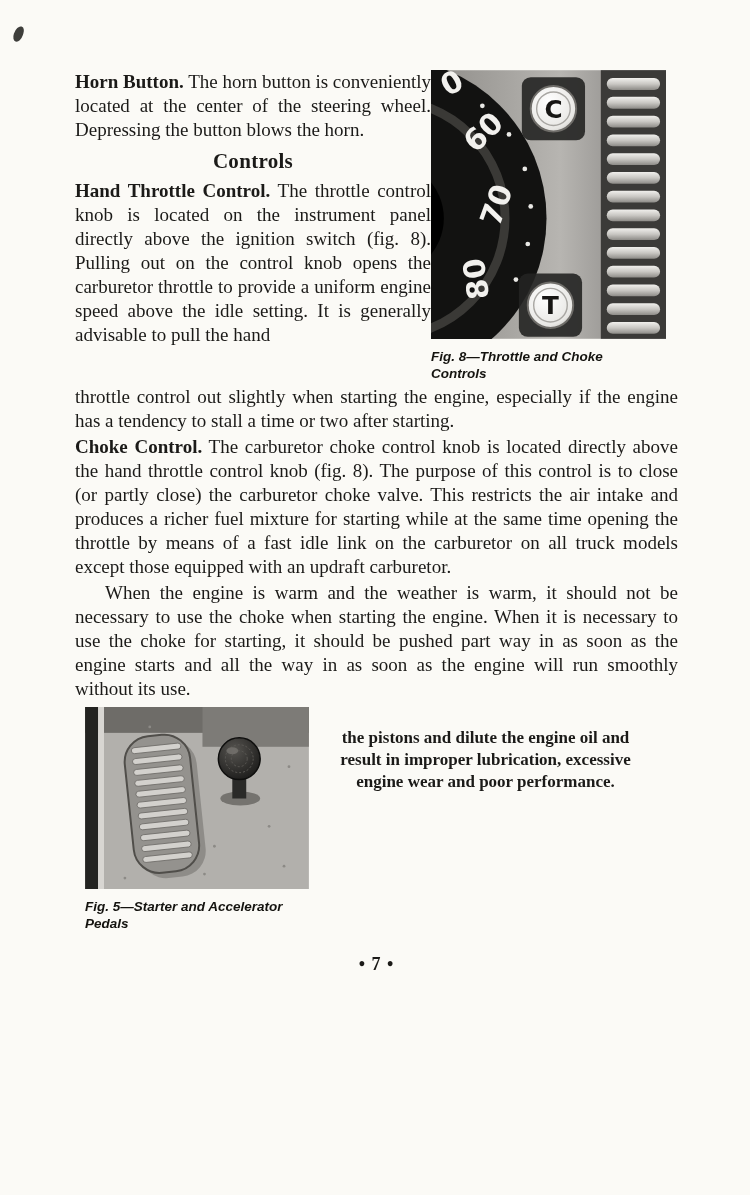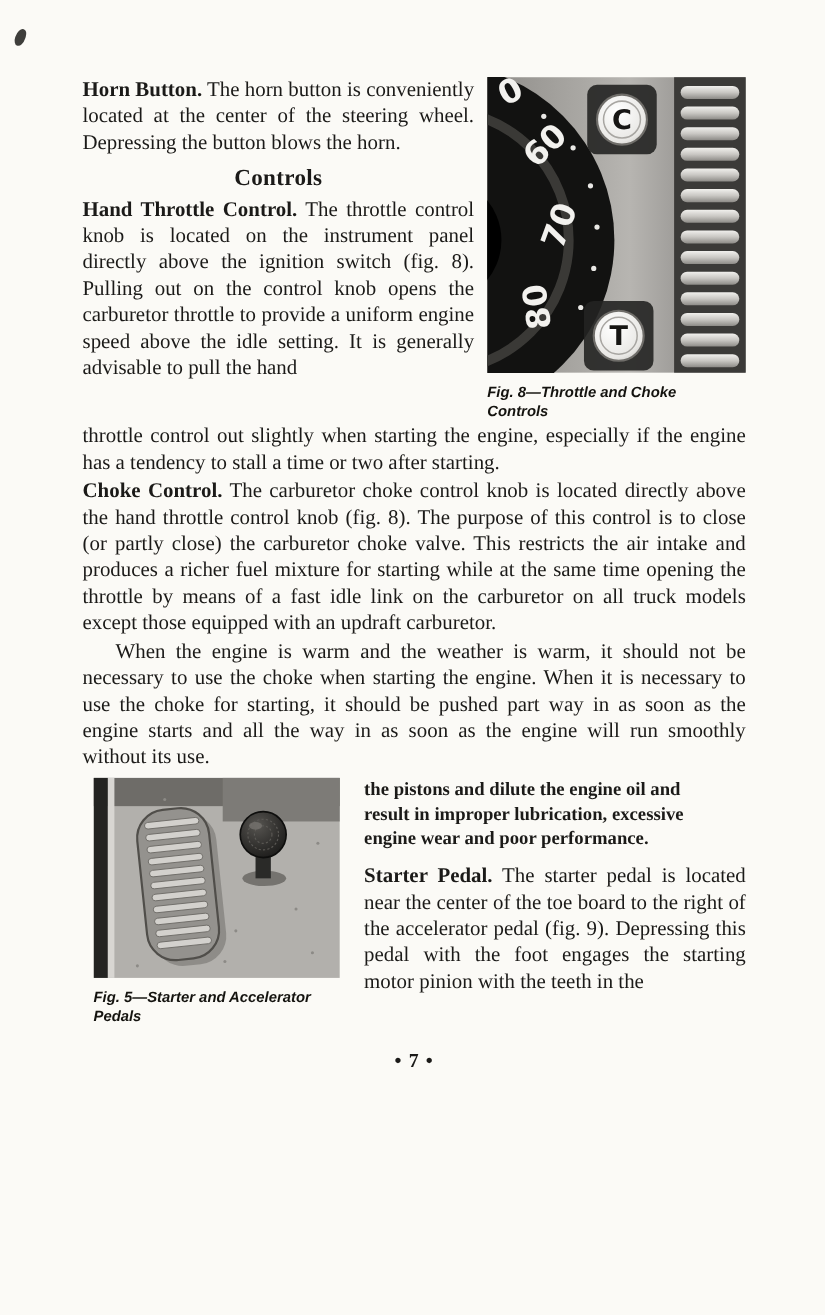--- a/index.html
+++ b/index.html
@@ -21,21 +21,21 @@
   .scan-mark {
     position:absolute; left:14px; top:26px; width:9px; height:16px;
     background:#1c1c1a; border-radius:60% 40% 55% 45%;
     transform:rotate(18deg); opacity:.85;
   }
   p { margin:0; }
   .body-text {
     font-size:19px; line-height:24px; text-align:justify;
   }
   .lead { font-weight:bold; }
-  .top-row { display:flex; gap:12px; }
+  .top-row { display:flex; }
   .col-left { width:356px; }
   .col-right { width:235px; }
   .section-heading {
     font-size:21px; font-weight:bold; text-align:center;
     margin:7px 0 5px 0; letter-spacing:.3px;
   }
   .figure { display:block; }
   .figure svg { display:block; }
   .fig-caption {
     font-family:"Liberation Sans", sans-serif;
@@ -48,21 +48,21 @@
   .indent-first { text-indent:30px; }
   .caution {
     font-weight:bold; font-size:17px; line-height:22px;
     margin:9px 0 4px 34px; padding-right:52px; text-align:justify;
   }
   .bottom-row { display:flex; margin-top:6px; }
   .bottom-left { width:240px; flex:0 0 240px; padding-left:10px; box-sizing:border-box; }
   .bottom-right { flex:1; padding-left:16px; }
   .caution-cont {
     font-weight:bold; font-size:17px; line-height:22px;
-    padding-right:38px; text-align:left;
+    padding-right:38px; text-align:center;margin-top:20px;
   }
   .starter-para { margin-top:12px; }
   .page-number {
     text-align:center; font-weight:bold; font-size:18px;
     margin-top:22px; letter-spacing:1px;
   }
 </style>
 </head>
 <body>
 
@@ -228,19 +228,18 @@
         </svg>
       </div>
       <div class="fig-caption">
         <div>Fig. 5—Starter and Accelerator</div>
         <div>Pedals</div>
       </div>
     </div>
 
     <div class="bottom-right">
       <p class="caution-cont">the pistons and dilute the engine oil and result in improper lubrication, excessive engine wear and poor performance.</p>
-      <p class="body-text starter-para"><b class="lead">Starter Pedal.</b> <span>The starter pedal is located near the center of the toe board to the right of the accelerator pedal (fig. 9). Depressing this pedal with the foot engages the starting motor pinion with the teeth in the</span></p>
     </div>
   </div>
 
   <div class="page-number">• 7 •</div>
 
 </div>
 
 </body></html>

